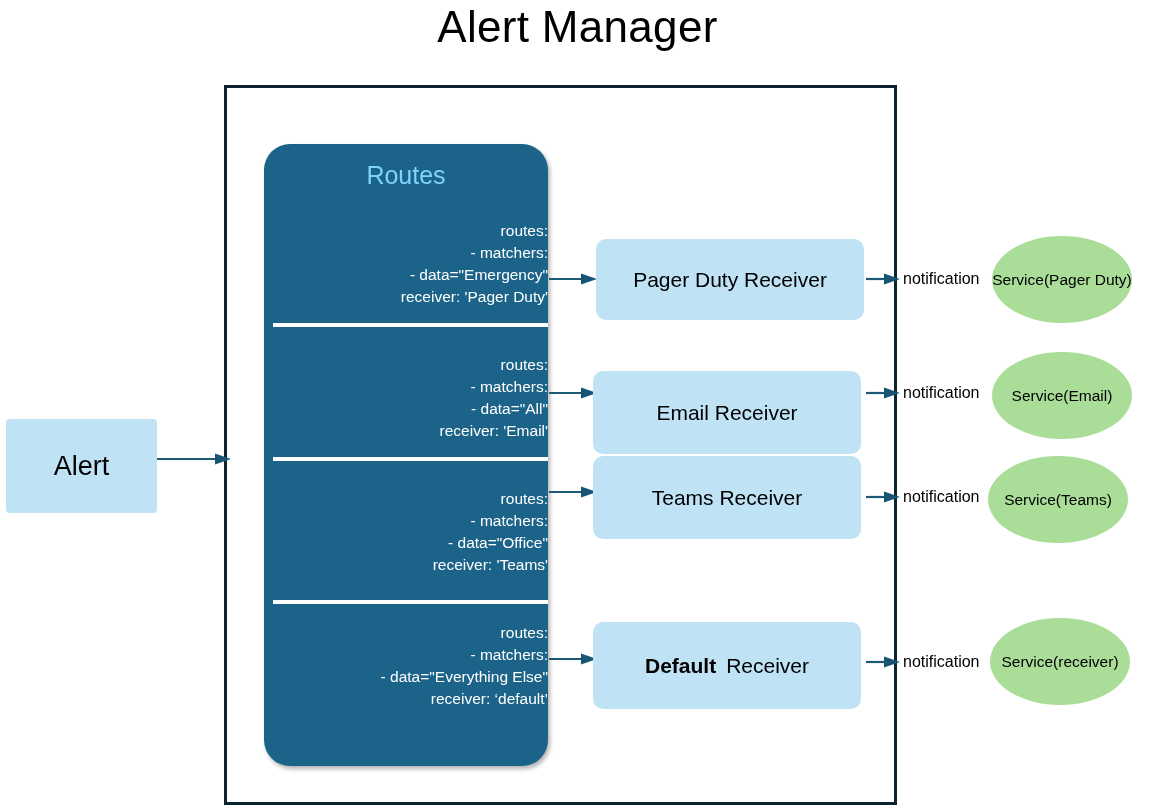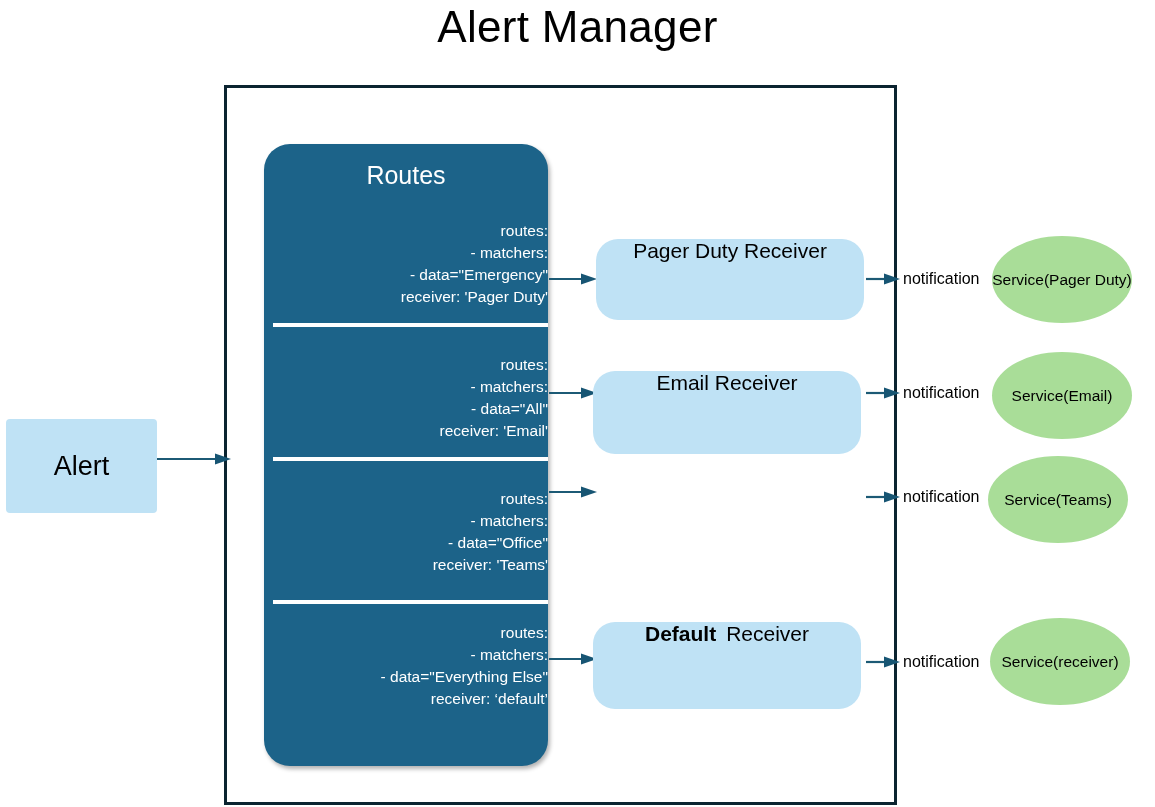--- a/index.html
+++ b/index.html
@@ -74,21 +74,21 @@
     box-shadow: 2px 3px 4px rgba(0,0,0,0.30);
     overflow: hidden;
   }
   .routes-title {
     position: absolute;
     left: 0;
     top: 17px;
     width: 284px;
     text-align: center;
     font-size: 25px;
-    color: #ffffff;
+    color: #7dd3fc;
   }
   .route-block {
     position: absolute;
     left: 0;
     width: 284px;
     color: #ffffff;
     text-align: right;
   }
   .route-line {
     font-size: 15.5px;
@@ -105,23 +105,23 @@
     left: 9px;
     width: 275px;
     height: 4px;
     background: #ffffff;
   }
 
   
   .receiver-box {
     position: absolute;
     background: #bfe2f5;
-    border-radius: 22px;
+    border-radius: 10px;
     display: flex;
-    align-items: flex-start;
+    align-items: center;
     justify-content: center;
     font-size: 21px;
     color: #000000;
   }
   .receiver-box b { font-weight: bold; }
 
   
   .service-ellipse {
     position: absolute;
     width: 140px;
@@ -232,20 +232,23 @@
       <polygon points="32,0.5 48,6 32,11.5" fill="#175573"></polygon>
     </svg>
   </div>
 
   <div class="receiver-box" style="left:596px; top:239px; width:268px; height:81px;">
     <span>Pager Duty Receiver</span>
   </div>
   <div class="receiver-box" style="left:593px; top:371px; width:268px; height:83px;">
     <span>Email Receiver</span>
   </div>
+  <div class="receiver-box" style="left:593px; top:456px; width:268px; height:83px;">
+    <span>Teams Receiver</span>
+  </div>
   <div class="receiver-box" style="left:593px; top:622px; width:268px; height:87px;gap:10px;">
     <b>Default</b>
       <span> Receiver</span>
   </div>
 
   <div class="arrow" style="left:866px; top:273px; width:34px;">
     <svg width="34" height="12" viewBox="0 0 34 12">
       <line x1="0" y1="6" x2="20" y2="6" stroke="#1c5a75" stroke-width="2.2"></line>
       <polygon points="18,0.5 34,6 18,11.5" fill="#175573"></polygon>
     </svg>

